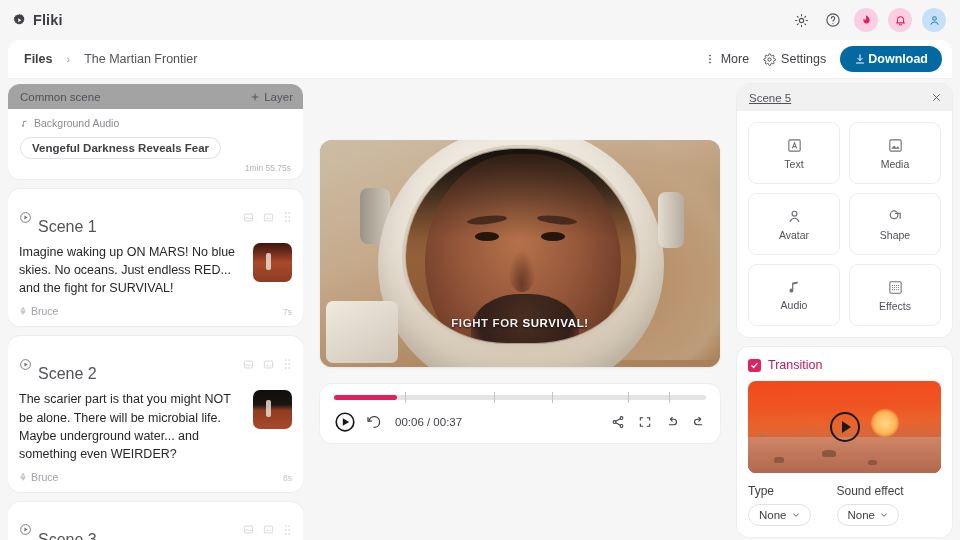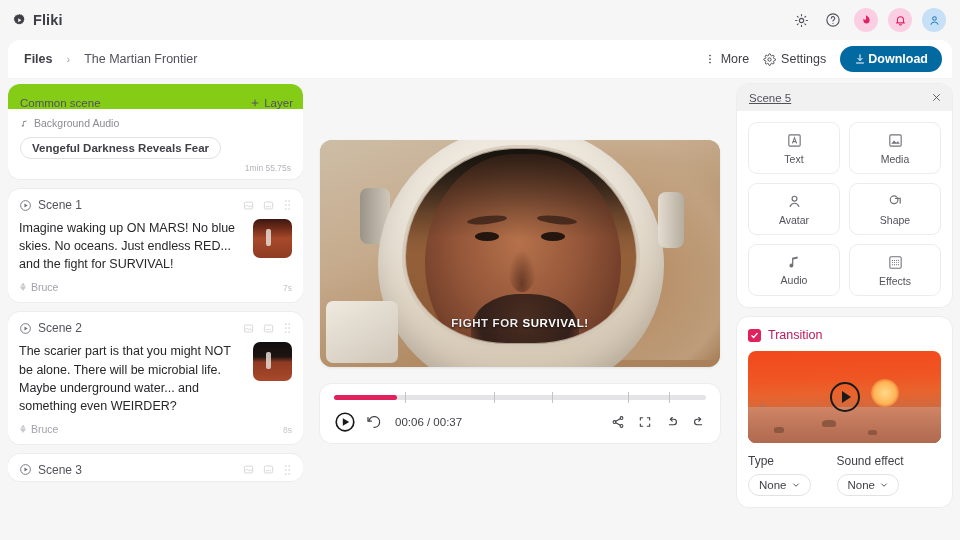--- a/index.html
+++ b/index.html
@@ -50,38 +50,38 @@
   }
 
   
   .workspace { display: flex; height: 462px; padding: 6px 8px 0 8px; gap: 8px; }
 
   
   .scenes { width: 295px; display: flex; flex-direction: column; gap: 10px; overflow: hidden; }
   .card { background: #fff; border-radius: 12px; box-shadow: 0 0 0 1px rgba(0,0,0,0.035); }
 
   .common-head {
-    background: #84cc16; border-radius: 12px 12px 0 0;
-    height: 25px; display: flex; align-items: flex-end; padding: 0 10px 0 12px;
+    background: #a3a3a3; border-radius: 12px 12px 0 0;
+    height: 25px; display: flex; align-items: center; padding: 0 10px 0 12px;
   }
   .common-title { font-size: 11.5px; color: #52525b; }
   .add-layer { margin-left: auto; font-size: 11.5px; color: #52525b; cursor: pointer; display: flex; gap: 4px; align-items: center; }
   .common-body { padding: 8px 12px 6px 12px; }
   .bg-audio-row { display: flex; align-items: center; gap: 5px; font-size: 10.5px; color: #8a8a92; }
   .chip {
     display: inline-block; margin-top: 8px;
     border: 1px solid #e2e2e5; border-radius: 999px;
     font-size: 11.5px; font-weight: 600; color: #3f3f46;
     padding: 4px 11px; cursor: pointer;
   }
   .dur-right { text-align: right; font-size: 8.5px; color: #b4b4bb; margin-top: 4px; }
 
   .scene-card { padding: 9px 11px 4px 11px; position: relative; cursor: pointer; }
   .scene-head { display: flex; align-items: center; gap: 6px; }
-  .scene-label { font-size: 12px; color: #52525b; }
+  .scene-label { font-size: 16px; color: #52525b; margin-top: 20px; }
   .scene-tools { margin-left: auto; display: flex; align-items: center; gap: 9px; color: #d4d4d8; }
   .scene-body { display: flex; gap: 8px; margin-top: 7px; }
   .scene-text { font-size: 12.5px; line-height: 1.45; color: #27272a; flex: 1; }
   .thumb { width: 39px; height: 39px; border-radius: 7px; flex: none; overflow: hidden; position: relative; }
   .thumb-a { background: linear-gradient(180deg,#3a1710 0%, #6b2a18 22%, #a8492a 50%, #8d3c22 100%); }
   .thumb-b { background: linear-gradient(180deg,#100d0d 0%, #1d1513 38%, #8f3b22 52%, #a9492b 100%); }
   .thumb-c { background: linear-gradient(180deg,#14100f 0%, #241714 55%, #4a2018 100%); }
   .thumb-fig { position: absolute; width: 5px; height: 17px; background: #e4dcd2; border-radius: 2px; left: 13px; top: 10px; opacity: .85; }
   .scene-foot { display: flex; align-items: flex-end; margin-top: 8px; padding-bottom: 5px; }
   .voice { display: flex; align-items: center; gap: 4px; font-size: 10.5px; color: #a1a1aa; }
@@ -157,21 +157,21 @@
   .ctrl-right { margin-left: auto; display: flex; align-items: center; gap: 13px; color: #3f3f46; }
 
   
   .right { width: 215px; display: flex; flex-direction: column; }
   .rp { background: #fff; border-radius: 12px; box-shadow: 0 0 0 1px rgba(0,0,0,0.035); overflow: hidden; }
   .rp-head { background: #f1f1f2; height: 27px; display: flex; align-items: center; padding: 0 10px 0 12px; }
   .rp-title { font-size: 11.5px; color: #52525b; text-decoration: underline; }
   .rp-close { margin-left: auto; cursor: pointer; color: #52525b; display: flex; }
   .grid { display: grid; grid-template-columns: 1fr 1fr; gap: 9px; padding: 11px; }
   .tile {
-    height: 52px; border: 1px solid #ececee; border-radius: 9px;
+    height: 62px; border: 1px solid #ececee; border-radius: 9px;
     display: flex; flex-direction: column; align-items: center; justify-content: center; gap: 4px;
     cursor: pointer; color: #71717a;
   }
   .tile span { font-size: 10.5px; color: #52525b; }
   .trans { margin-top: 10px; padding: 11px; }
   .trans-head { display: flex; align-items: center; gap: 7px; }
   .cb { width: 13px; height: 13px; border-radius: 3px; background: #e0215e; display: flex; align-items: center; justify-content: center; cursor: pointer; }
   .trans-label { font-size: 12.5px; color: #be185d; }
   .trans-prev {
     margin-top: 9px; height: 92px; border-radius: 8px; position: relative; overflow: hidden;

